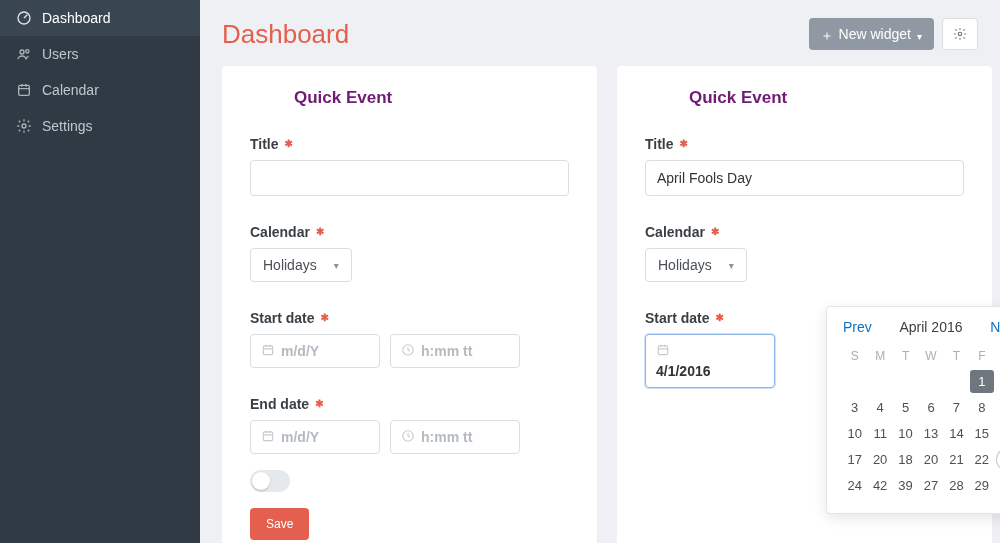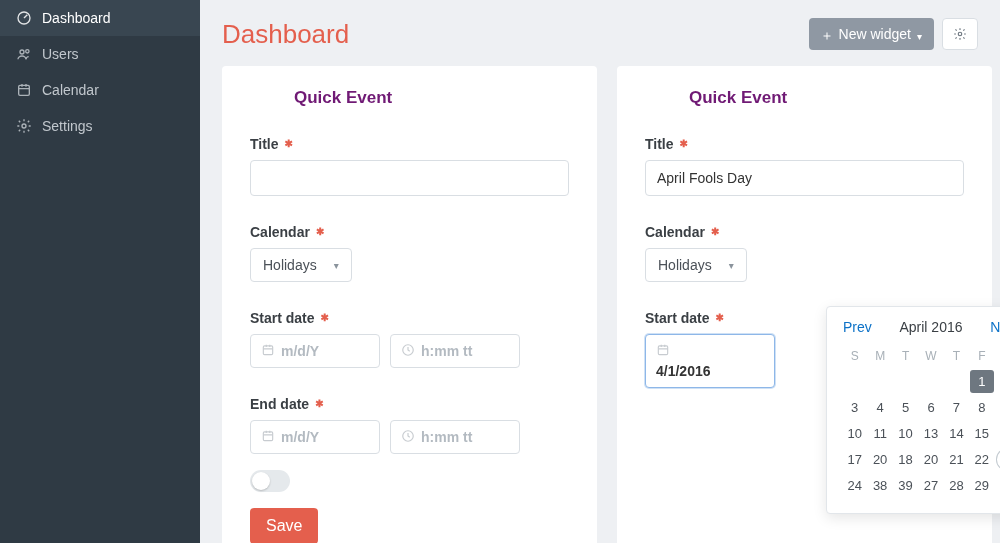--- a/index.html
+++ b/index.html
@@ -76,21 +76,21 @@
   .icon-input.has-value { color:#333; }
   .icon-input .ii-icon { width:14px;height:14px; opacity:.55;}
   .date-box{width:130px;}
   .time-box{width:130px;}
   .toggle {
     width:40px; height:22px; background:#e5e9ec; border-radius:11px; position:relative; cursor:pointer;
   }
   .toggle .knob {
     width:18px;height:18px;background:#fff;border-radius:50%;position:absolute;top:2px;left:2px;box-shadow:0 1px 2px rgba(0,0,0,.2);
   }
-  .btn-save { background:#e45f4d; color:#fff; padding:9px 16px; border-radius:4px; font-size:16px; }
+  .btn-save { background:#e45f4d; color:#fff; padding:9px 16px; border-radius:4px; font-size:12px; }
   
   .datepicker {
     position:absolute;
     background:#fff; border:1px solid #e2e6ea; border-radius:4px; box-shadow:0 4px 14px rgba(0,0,0,.1);
     padding:12px 16px 16px; width:210px;
     top: 306px; left: 626px; z-index: 50;
   }
   .dp-head { display:flex; justify-content:space-between; align-items:center; margin-bottom:10px; font-size:14px; }
   .dp-nav { color:#0d72c7; cursor:pointer; }
   .dp-title { color:#3a3f44; }
@@ -324,21 +324,21 @@
           <div class="dp-day">15</div>
           <div class="dp-day">16</div>
           <div class="dp-day">17</div>
           <div class="dp-day">20</div>
           <div class="dp-day">18</div>
           <div class="dp-day">20</div>
           <div class="dp-day">21</div>
           <div class="dp-day">22</div>
           <div class="dp-day today">23</div>
           <div class="dp-day">24</div>
-          <div class="dp-day">38</div>
+          <div class="dp-day">42</div>
           <div class="dp-day">39</div>
           <div class="dp-day">27</div>
           <div class="dp-day">28</div>
           <div class="dp-day">29</div>
           <div class="dp-day">30</div>
         </div>
     </div>
 
   </main>
 </div>

